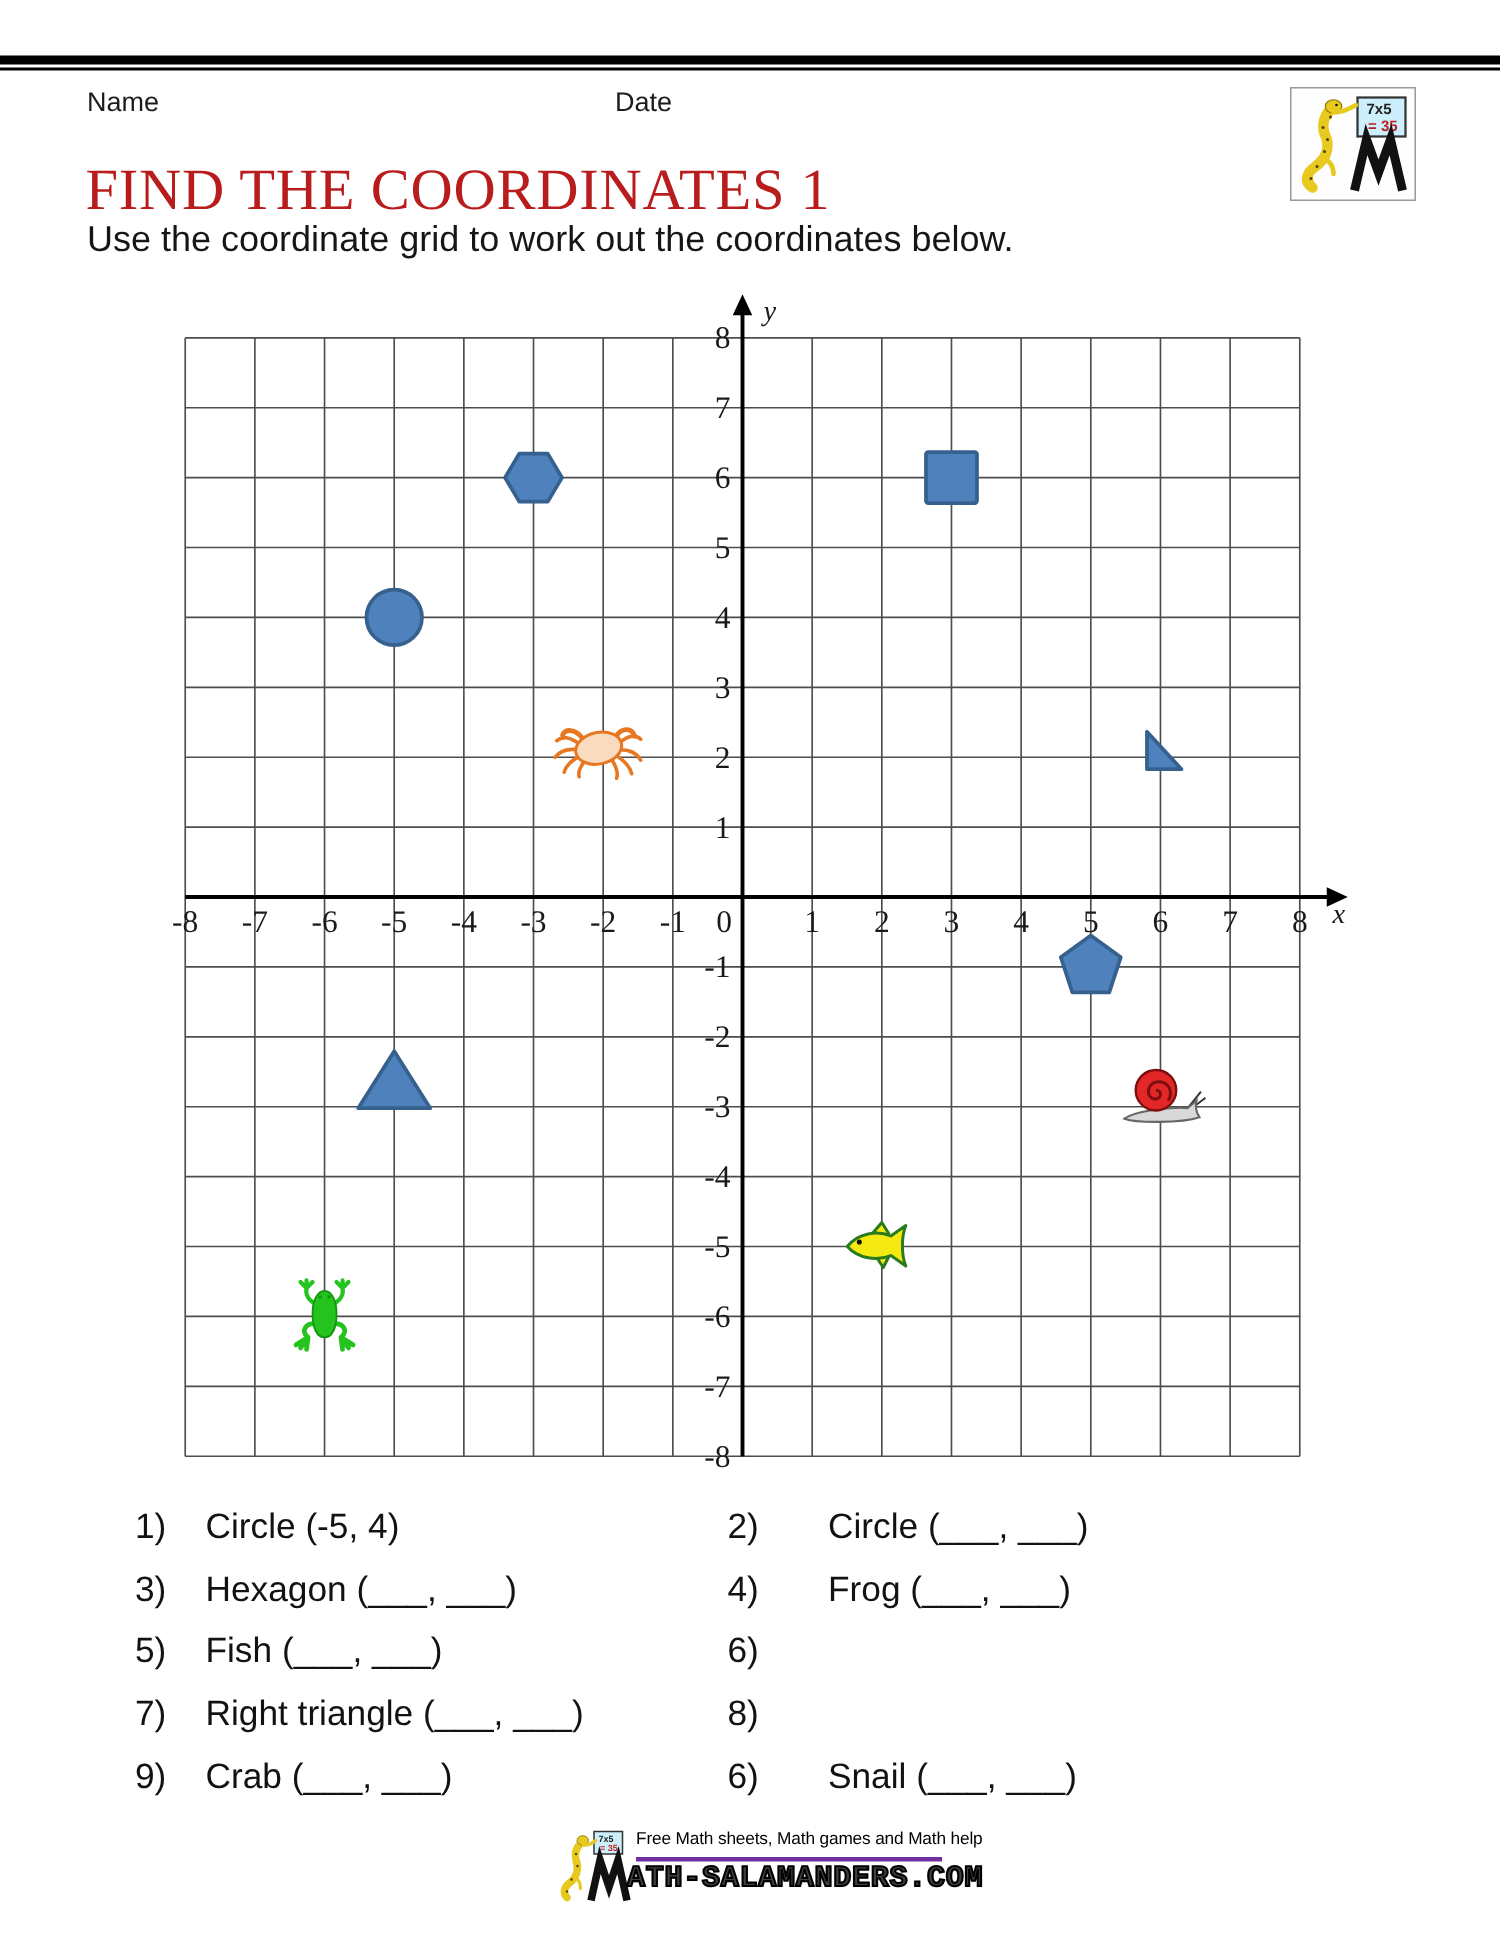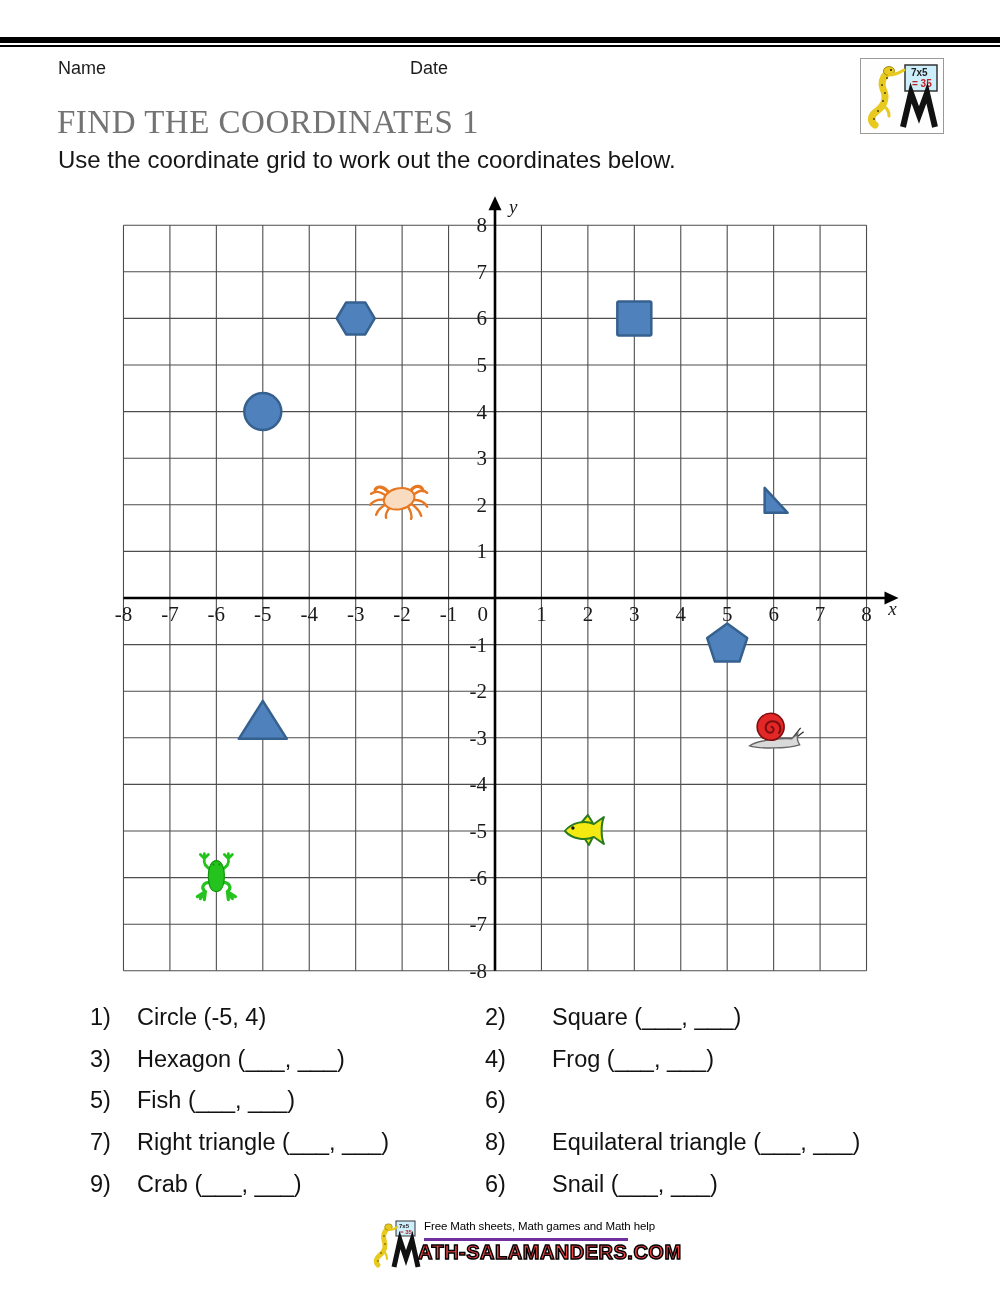--- a/index.html
+++ b/index.html
@@ -6,36 +6,36 @@
   .page{position:relative;width:1000px;height:1294px;background:#ffffff;overflow:hidden;
         font-family:"Liberation Sans",sans-serif;color:#141414;}
   .rule-thick{position:absolute;left:0;top:37px;width:1000px;height:6px;background:#000;}
   .rule-thin{position:absolute;left:0;top:45px;width:1000px;height:2px;background:#000;}
   .hdr-label{position:absolute;top:58px;font-size:18px;color:#1c1c1c;}
   .hdr-name{left:58px;}
   .hdr-date{left:410px;}
   .logo-box{position:absolute;left:860px;top:58px;width:82px;height:74px;background:#fefefe;
             border:1px solid #9a9a9a;}
   .title{position:absolute;left:57px;top:104px;margin:0;font-family:"Liberation Serif",serif;
-         font-weight:normal;font-size:33px;letter-spacing:0.5px;color:#737373;text-align:right;}
+         font-weight:normal;font-size:39px;letter-spacing:0.5px;color:#b91c1c;text-align:right;}
   .instruction{position:absolute;left:58px;top:146px;margin:0;font-size:24px;color:#161616;}
   .plot{position:absolute;left:100px;top:196px;width:830px;height:795px;}
   .qcol{position:absolute;top:997px;}
   .qcol1{left:90px;}
   .qcol2{left:485px;}
   .qrow{height:41.6px;display:flex;align-items:center;font-size:23.5px;color:#121212;}
   .qnum{flex:0 0 auto;}
   .qcol1 .qnum{width:47px;}
   .qcol2 .qnum{width:67px;}
   .footer-logo{position:absolute;left:372px;top:1218px;}
   .tagline{position:absolute;left:424px;top:1220px;font-size:11.5px;font-weight:normal;
            letter-spacing:-0.1px;color:#000;}
   .purple-rule{position:absolute;left:424px;top:1238px;width:204px;height:3px;background:#7030a0;}
-  .wordmark{position:absolute;left:418px;top:1241px;font-family:Liberation Sans, sans-serif;
-            font-size:20px;font-weight:800;letter-spacing:0.5px;color:#ef4444;
+  .wordmark{position:absolute;left:418px;top:1241px;font-family:Liberation Mono, monospace;
+            font-size:20px;font-weight:800;letter-spacing:0.5px;color:#404040;
             -webkit-text-stroke:1.4px #000;text-shadow:0 0 1px #000;}
 </style>
 </head>
 <body>
 
 <div class="page">
 
   <div class="rule-thick"></div>
   <div class="rule-thin"></div>
 
@@ -207,32 +207,31 @@
         <span class="qtext">Right triangle (___, ___)</span>
       </div>
     <div class="qrow">
         <span class="qnum">9)</span>
         <span class="qtext">Crab (___, ___)</span>
       </div>
   </div>
   <div class="qcol qcol2">
     <div class="qrow">
         <span class="qnum">2)</span>
-        <span class="qtext">Square (___, ___)</span>
+        <span class="qtext">Circle (___, ___)</span>
       </div>
     <div class="qrow">
         <span class="qnum">4)</span>
         <span class="qtext">Frog (___, ___)</span>
       </div>
     <div class="qrow">
         <span class="qnum">6)</span>
       </div>
     <div class="qrow">
         <span class="qnum">8)</span>
-        <span class="qtext">Equilateral triangle (___, ___)</span>
       </div>
     <div class="qrow">
         <span class="qnum">6)</span>
         <span class="qtext">Snail (___, ___)</span>
       </div>
   </div>
 
   <div class="footer-logo">
     <svg width="50" height="52" viewBox="0 0 50 52">
       <rect x="24" y="3" width="19" height="15" fill="#cdeffb" stroke="#333" stroke-width="1"></rect>

